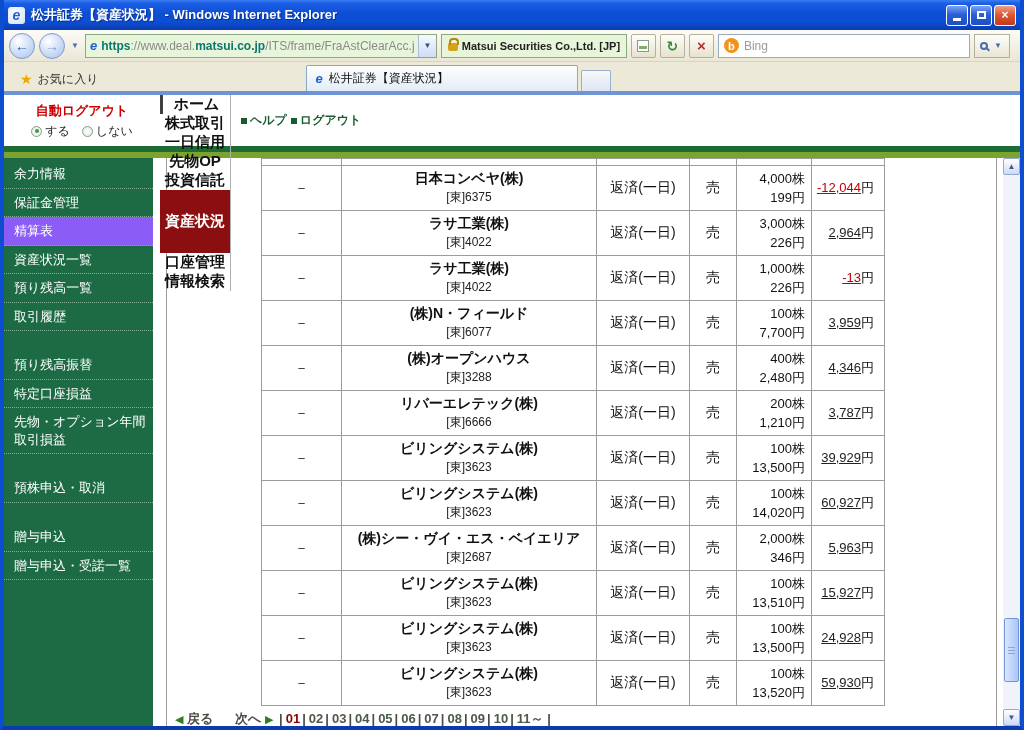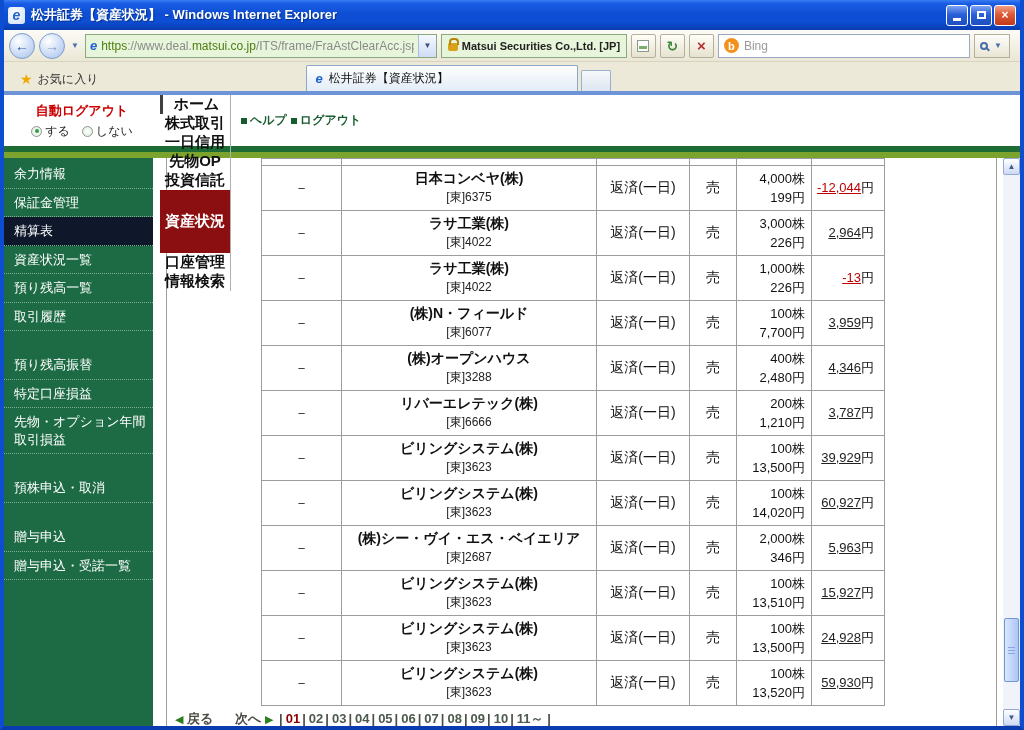--- a/index.html
+++ b/index.html
@@ -27,21 +27,21 @@
     background:linear-gradient(#fcfbf6,#ebe7d6); border-bottom:1px solid #d8d4c0;}
   .navbtn{ width:26px; height:26px; border-radius:50%; border:1px solid #7d9ccc; flex:none;
     background:radial-gradient(circle at 35% 30%,#ffffff,#cbdcf6 55%,#a8c0ea); display:flex; align-items:center;
     justify-content:center; color:#2a5aa8; font-weight:bold; font-size:14px;}
   .navbtn.fwd{ color:#7f98c0; }
   .chev{ font-size:8px; color:#4a6ea9; padding:0 2px; }
   .addr{ width:352px; height:24px; background:#e7f5da; border:1px solid #8aa97f; display:flex; align-items:center;
     padding-left:4px; gap:4px; flex:none;}
   .ie-mini{ color:#1e62d0; font-weight:bold; font-style:italic; font-size:13px; }
   .url{ flex:1; font-size:12px; white-space:nowrap; overflow:hidden; color:#8a8a8a;}
-  .url .dark{ color:#4d7c0f; }
+  .url .dark{ color:#0f766e;font-weight:bold; }
   .addr-drop{ width:18px; height:22px; border-left:1px solid #a9bedf; background:linear-gradient(#f6f9ff,#cfdcf6);
     display:flex; align-items:center; justify-content:center; font-size:8px; color:#35507c; flex:none;}
   .cert{ width:186px; height:24px; background:#e7f5da; border:1px solid #8aa97f; display:flex; align-items:center;
     justify-content:center; gap:4px; font-size:11px; color:#222; flex:none; white-space:nowrap; overflow:hidden;font-weight:bold;}
   .lock{ width:10px; height:8px; background:#d8a21a; border-radius:2px; position:relative; flex:none; margin-top:3px;}
   .lock::before{ content:''; position:absolute; top:-5px; left:1.5px; width:6px; height:5px;
     border:2px solid #b8860b; border-bottom:none; border-radius:4px 4px 0 0;}
   .tbtn{ width:25px; height:24px; background:linear-gradient(#fffef8,#e6e2cf); border:1px solid #b3b09c;
     border-radius:2px; display:flex; align-items:center; justify-content:center; flex:none;}
   .compat-pg{ width:12px; height:12px; border:1px solid #8a9a8a; background:#fff; position:relative;}
@@ -88,21 +88,21 @@
   .nav-link{ display:flex; align-items:center; gap:3px; font-size:12px; font-weight:bold; color:#175c2e;}
   .sq{ width:6px; height:6px; background:#175c2e; display:inline-block;}
   .bar-dark{ height:6px; background:#1d6b35; }
   .bar-olive{ height:6px; background:#7ba32e; }
 
   
   .pagebody{ display:flex; height:568px; background:#fff; }
   .sidebar{ width:149px; background:#1d6b44; padding-top:2px; }
   .side-item{ display:block; padding:5px 3px 5px 10px; font-size:13px; line-height:1.35; color:#fff;
     border-bottom:1px dotted #7fb093; cursor:default;}
-  .side-item.selected{ background:#0f172a; }
+  .side-item.selected{ background:#8b5cf6; }
   .side-item.gap{ margin-top:20px; }
   .sgap{ width:13px; background:#fff; }
   .fline{ width:1px; background:#9c9c9c; }
   .main{ flex:1; background:#fff; overflow:hidden; }
   .rgap{ width:6px; background:#fff; }
 
   
   table.grid{ border-collapse:collapse; table-layout:fixed; width:623px; margin-left:94px; background:#fff;}
   table.grid td{ border:1px solid #9c9c9c; vertical-align:middle; }
   tr.partial td{ height:7px; padding:0; }

